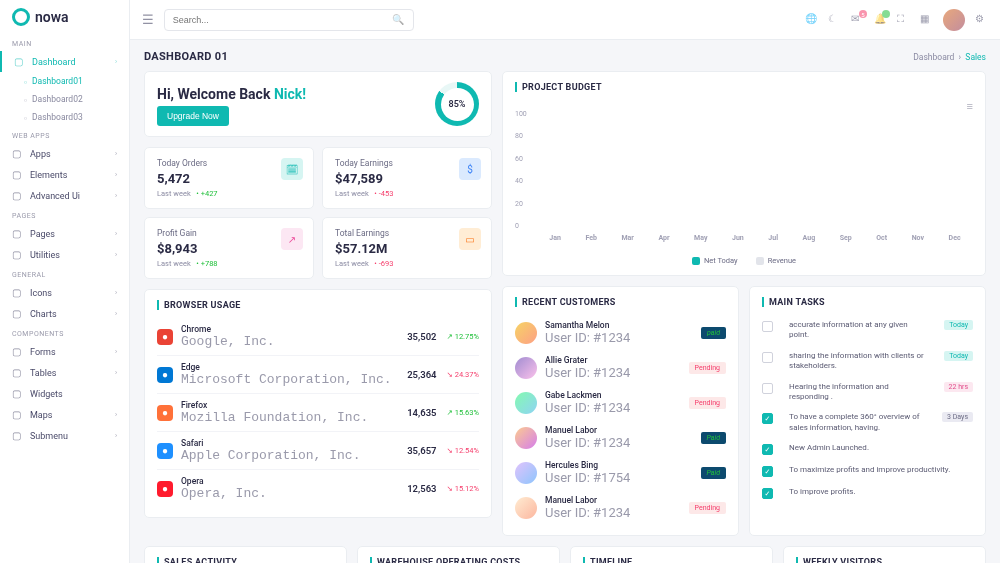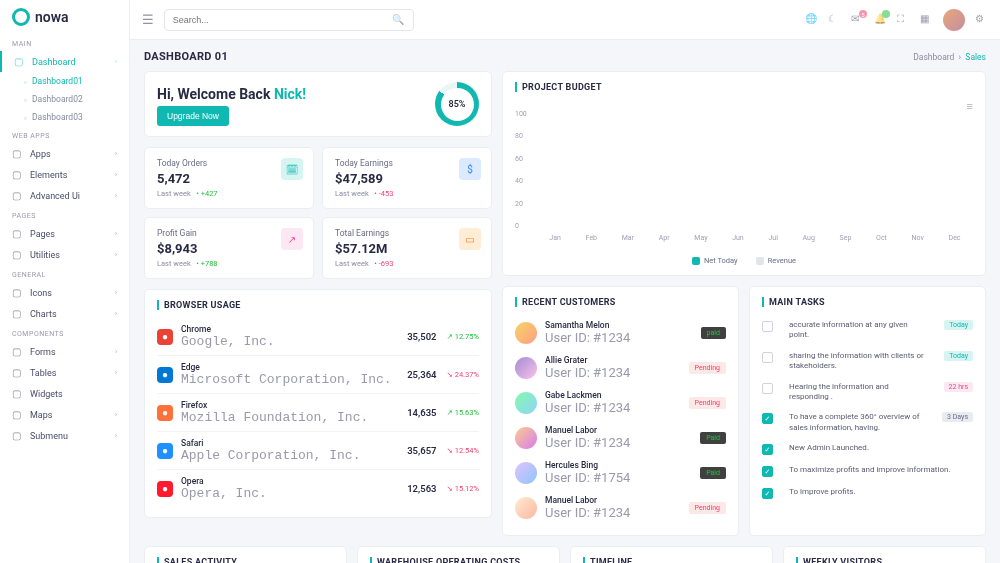--- a/index.html
+++ b/index.html
@@ -68,32 +68,32 @@
 .trend-down { color: #f53d6b; }
 .chart-card { position: relative; }
 .chart-menu { position: absolute; top: 28px; right: 12px; font-size: 11px; opacity: 0.45; cursor: pointer; }
 .chart-area { height: 150px; position: relative; padding-top: 10px; }
 .y-axis { position: absolute; left: 0; top: 10px; bottom: 20px; display: flex; flex-direction: column; justify-content: space-between; font-size: 7px; color: #a0a0b4; }
 .bars-container { margin-left: 22px; height: 120px; display: flex; align-items: flex-end; gap: 1.5%; }
 .bar-group { flex: 1; display: flex; align-items: flex-end; gap: 2px; justify-content: center; }
 .bar { width: 7px; border-radius: 1px; }
 .bar.np { background: #0fb9b1; }
 .bar.rv { background: #e2e4ea; }
-.x-axis { margin-left: 22px; display: flex; justify-content: space-around; font-size: 7px; color: #a0a0b4; margin-top: 4px; }
+.x-axis { margin-left: 22px; display: flex; justify-content: space-around; font-size: 7px; color: #a0a0b4; margin-top: 4px; font-weight: bold; }
 .legend { display: flex; justify-content: center; gap: 18px; margin-top: 6px; font-size: 7.5px; color: #6c6c85; }
 .legend-item { display: flex; align-items: center; gap: 4px; }
 .legend-swatch { width: 8px; height: 8px; border-radius: 2px; }
 .bottom-grid { display: grid; grid-template-columns: 1fr 1fr; gap: 10px; margin-top: 10px; }
 .customer-row { display: flex; align-items: center; padding: 5px 0; }
 .cust-avatar { width: 22px; height: 22px; border-radius: 50%; margin-right: 8px; }
 .cust-info { flex: 1; }
 .cust-name { font-size: 8.5px; color: #2a2a44; font-weight: 500; }
 .cust-id { font-size: 13px; color: #9a9aab; }
 .status-badge { font-size: 7px; padding: 2px 6px; border-radius: 2px; }
-.paid { background: #404040; color: #22c03c; }
+.paid { background: #0c4a6e; color: #22c03c; font-style: italic; }
 .pending { background: #fde8e8; color: #f53d6b; }
 .task-row { display: flex; align-items: flex-start; padding: 5px 0; gap: 16px; }
 .task-check { width: 11px; height: 11px; border: 1.5px solid #d0d2dc; border-radius: 2px; flex-shrink: 0; margin-top: 1px; cursor: pointer; }
 .task-check.done { background: #0fb9b1; border-color: #0fb9b1; display: flex; align-items: center; justify-content: center; color: #fff; font-size: 7px; }
 .task-text { flex: 1; font-size: 8px; color: #5a5a72; line-height: 1.3; }
 .task-tag { font-size: 7px; padding: 1px 5px; border-radius: 2px; flex-shrink: 0; }
 .tag-today { background: #d6f5f2; color: #0fb9b1; }
 .tag-hrs { background: #fce8f0; color: #e14d8a; }
 .tag-day { background: #eaeaf2; color: #6c6c85; }
 .footer-cards { display: grid; grid-template-columns: repeat(4, 1fr); gap: 10px; margin-top: 10px; }
@@ -469,21 +469,21 @@
                   <div class="task-check done">✓</div>
   <div class="task-text">To have a complete 360° overview of sales information, having.</div>
   <span class="task-tag tag-day">3 Days</span>
                 </div>
                 <div class="task-row">
                   <div class="task-check done">✓</div>
   <div class="task-text">New Admin Launched.</div>
   </div>
                 <div class="task-row">
                   <div class="task-check done">✓</div>
-  <div class="task-text">To maximize profits and improve information.</div>
+  <div class="task-text">To maximize profits and improve productivity.</div>
   </div>
                 <div class="task-row">
                   <div class="task-check done">✓</div>
   <div class="task-text">To improve profits.</div>
   </div>
               </div>
           </div>
         </div>
       </div>
     </div>

